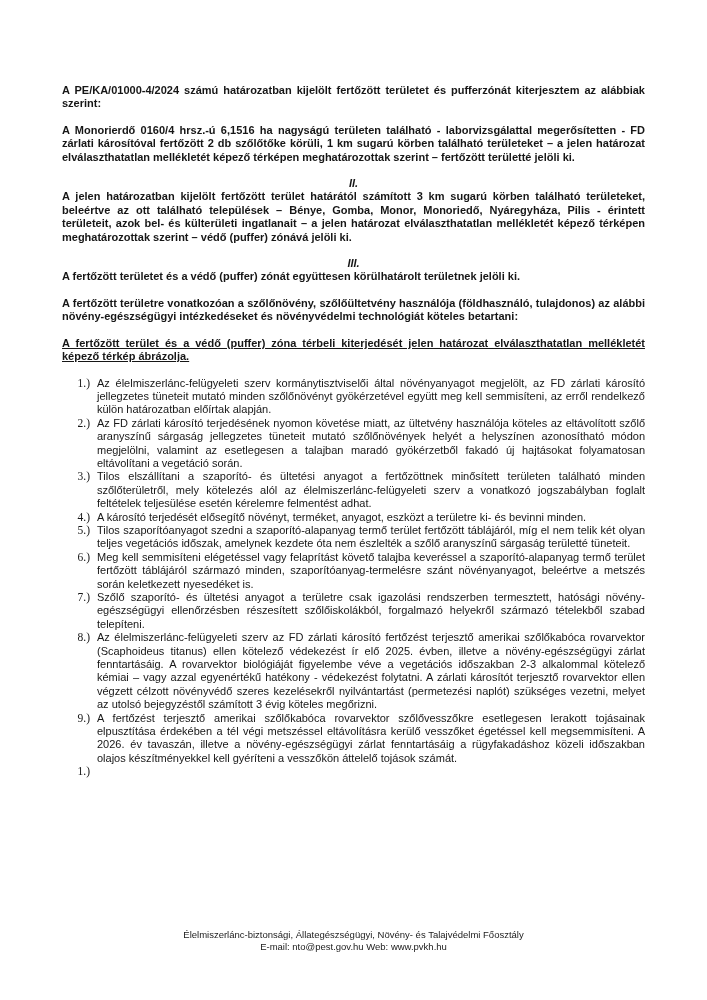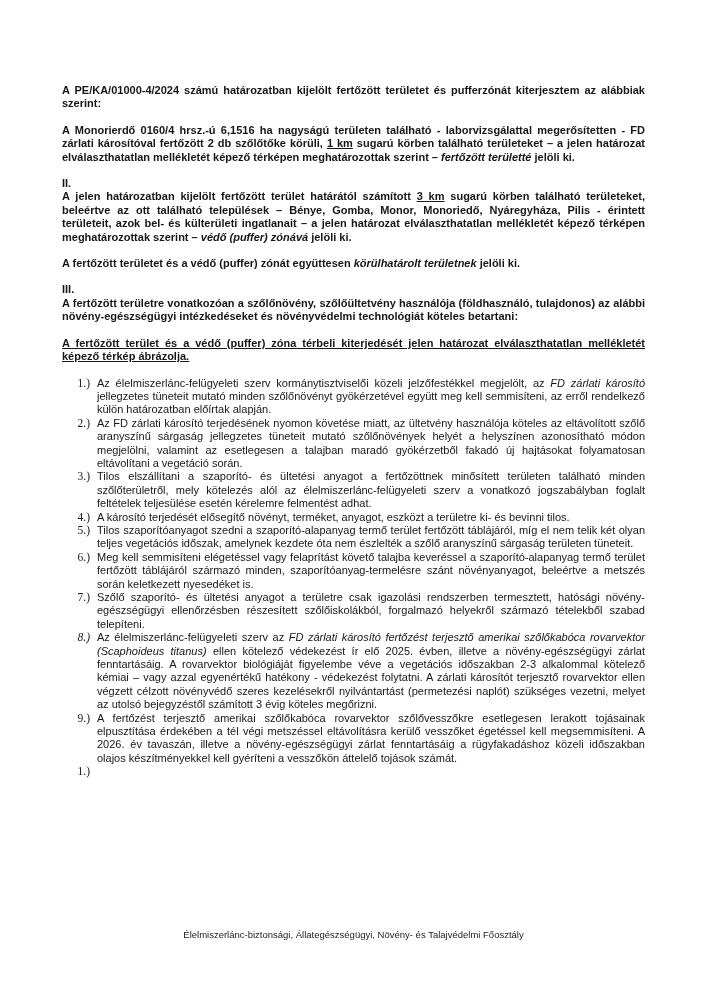--- a/index.html
+++ b/index.html
@@ -9,25 +9,25 @@
     background:#ffffff;
     font-family:"Liberation Sans", sans-serif;
     font-size:11px;line-height:13.4px;
     color:#161616;
     overflow:hidden;
     margin:0 auto;
   }
   .content{position:absolute;left:62px;top:84px;width:583px;}
   p{margin:0 0 13px 0;text-align:justify;}
   .b{font-weight:bold;}
-  .c{}
+  .c{text-align:center;font-style:italic;}
   .nm{margin-bottom:0;}
   .ul{text-decoration:underline;}
-  .i{font-style:italic;}
-  .u{text-decoration:underline;}
+  .i{}
+  .u{}
   .measures{margin-top:0;}
   .li{position:relative;padding-left:35px;text-align:justify;}
   .num{
     position:absolute;left:0;top:0;width:28px;
     text-align:right;
     font-family:"Liberation Serif", serif;
     font-size:11.5px;
   }
   .footer{
     position:absolute;left:0;top:929px;width:707px;
@@ -43,38 +43,39 @@
 <div class="page">
   <div class="content">
 
     <p class="b"><span>A PE/KA/01000-4/2024 számú határozatban kijelölt fertőzött területet és pufferzónát kiterjesztem az alábbiak szerint:</span></p>
 
     <p class="b"><span>A Monorierdő 0160/4 hrsz.-ú 6,1516 ha nagyságú területen található - laborvizsgálattal megerősítetten - FD zárlati károsítóval fertőzött 2 db szőlőtőke körüli, </span><span class="u">1 km</span><span> sugarú körben található területeket – a jelen határozat elválaszthatatlan mellékletét képező térképen meghatározottak szerint – </span><span class="i">fertőzött területté</span><span> jelöli ki.</span></p>
 
     <p class="b c nm">II.</p>
     <p class="b"><span>A jelen határozatban kijelölt fertőzött terület határától számított </span><span class="u">3 km</span><span> sugarú körben található területeket, beleértve az ott található települések – Bénye, Gomba, Monor, Monoriedő, Nyáregyháza, Pilis - érintett területeit, azok bel- és külterületi ingatlanait – a jelen határozat elválaszthatatlan mellékletét képező térképen meghatározottak szerint – </span><span class="i">védő (puffer) zónává</span><span> jelöli ki.</span></p>
 
+    <p class="b c nm">III.</p>
     <p class="b"><span>A fertőzött területet és a védő (puffer) zónát együttesen </span><span class="i">körülhatárolt területnek</span><span> jelöli ki.</span></p>
-    <p class="b c nm">III.</p>
 
     <p class="b"><span>A fertőzött területre vonatkozóan a szőlőnövény, szőlőültetvény használója (földhasználó, tulajdonos) az alábbi növény-egészségügyi intézkedéseket és növényvédelmi technológiát köteles betartani:</span></p>
 
     <p class="b ul"><span>A fertőzött terület és a védő (puffer) zóna térbeli kiterjedését jelen határozat elválaszthatatlan mellékletét képező térkép ábrázolja.</span></p>
 
     <div class="measures">
-        <div class="li"><span class="num">1.)</span><span><span>Az élelmiszerlánc-felügyeleti szerv kormánytisztviselői közeli jelzőfestékkel megjelölt, az </span><span class="i">FD zárlati károsító</span><span> jellegzetes tüneteit mutató minden szőlőnövényt gyökérzetével együtt meg kell semmisíteni, az erről rendelkező külön határozatban előírtak alapján.</span></span></div>
+        <div class="li"><span class="num">1.)</span><span><span>Az élelmiszerlánc-felügyeleti szerv kormánytisztviselői által növényanyagot megjelölt, az </span><span class="i">FD zárlati károsító</span><span> jellegzetes tüneteit mutató minden szőlőnövényt gyökérzetével együtt meg kell semmisíteni, az erről rendelkező külön határozatban előírtak alapján.</span></span></div>
         <div class="li"><span class="num">2.)</span><span><span>Az FD zárlati károsító terjedésének nyomon követése miatt, az ültetvény használója köteles az eltávolított szőlő aranyszínű sárgaság jellegzetes tüneteit mutató szőlőnövények helyét a helyszínen azonosítható módon megjelölni, valamint az esetlegesen a talajban maradó gyökérzetből fakadó új hajtásokat folyamatosan eltávolítani a vegetáció során.</span></span></div>
         <div class="li"><span class="num">3.)</span><span><span>Tilos elszállítani a szaporító- és ültetési anyagot a fertőzöttnek minősített területen található minden szőlőterületről, mely kötelezés alól az élelmiszerlánc-felügyeleti szerv a vonatkozó jogszabályban foglalt feltételek teljesülése esetén kérelemre felmentést adhat.</span></span></div>
-        <div class="li"><span class="num">4.)</span><span><span>A károsító terjedését elősegítő növényt, terméket, anyagot, eszközt a területre ki- és bevinni tilos.</span></span></div>
-        <div class="li"><span class="num">5.)</span><span><span>Tilos szaporítóanyagot szedni a szaporító-alapanyag termő terület fertőzött táblájáról, míg el nem telik két olyan teljes vegetációs időszak, amelynek kezdete óta nem észlelték a szőlő aranyszínű sárgaság területen tüneteit.</span></span></div>
+        <div class="li"><span class="num">4.)</span><span><span>A károsító terjedését elősegítő növényt, terméket, anyagot, eszközt a területre ki- és bevinni minden.</span></span></div>
+        <div class="li"><span class="num">5.)</span><span><span>Tilos szaporítóanyagot szedni a szaporító-alapanyag termő terület fertőzött táblájáról, míg el nem telik két olyan teljes vegetációs időszak, amelynek kezdete óta nem észlelték a szőlő aranyszínű sárgaság területté tüneteit.</span></span></div>
         <div class="li"><span class="num">6.)</span><span><span>Meg kell semmisíteni elégetéssel vagy felaprítást követő talajba keveréssel a szaporító-alapanyag termő terület fertőzött táblájáról származó minden, szaporítóanyag-termelésre szánt növényanyagot, beleértve a metszés során keletkezett nyesedéket is.</span></span></div>
         <div class="li"><span class="num">7.)</span><span><span>Szőlő szaporító- és ültetési anyagot a területre csak igazolási rendszerben termesztett, hatósági növény-egészségügyi ellenőrzésben részesített szőlőiskolákból, forgalmazó helyekről származó tételekből szabad telepíteni.</span></span></div>
         <div class="li"><span class="num i">8.)</span><span><span>Az élelmiszerlánc-felügyeleti szerv az </span><span class="i">FD zárlati károsító fertőzést terjesztő amerikai szőlőkabóca rovarvektor (Scaphoideus titanus)</span><span> ellen kötelező védekezést ír elő 2025. évben, illetve a növény-egészségügyi zárlat fenntartásáig. A rovarvektor biológiáját figyelembe véve a vegetációs időszakban 2-3 alkalommal kötelező kémiai – vagy azzal egyenértékű hatékony - védekezést folytatni. A zárlati károsítót terjesztő rovarvektor ellen végzett célzott növényvédő szeres kezelésekről nyilvántartást (permetezési naplót) szükséges vezetni, melyet az utolsó bejegyzéstől számított 3 évig köteles megőrizni.</span></span></div>
         <div class="li"><span class="num">9.)</span><span><span>A fertőzést terjesztő amerikai szőlőkabóca rovarvektor szőlővesszőkre esetlegesen lerakott tojásainak elpusztítása érdekében a tél végi metszéssel eltávolításra kerülő vesszőket égetéssel kell megsemmisíteni. A 2026. év tavaszán, illetve a növény-egészségügyi zárlat fenntartásáig a rügyfakadáshoz közeli időszakban olajos készítményekkel kell gyéríteni a vesszőkön áttelelő tojások számát.</span></span></div>
         <div class="li"><span class="num">1.)</span></div>
       </div>
 
   </div>
 
   <div class="footer">
     <div>Élelmiszerlánc-biztonsági, Állategészségügyi, Növény- és Talajvédelmi Főosztály</div>
+    <div class="u">E-mail: nto@pest.gov.hu Web: www.pvkh.hu</div>
   </div>
 </div>
 
 </body></html>

